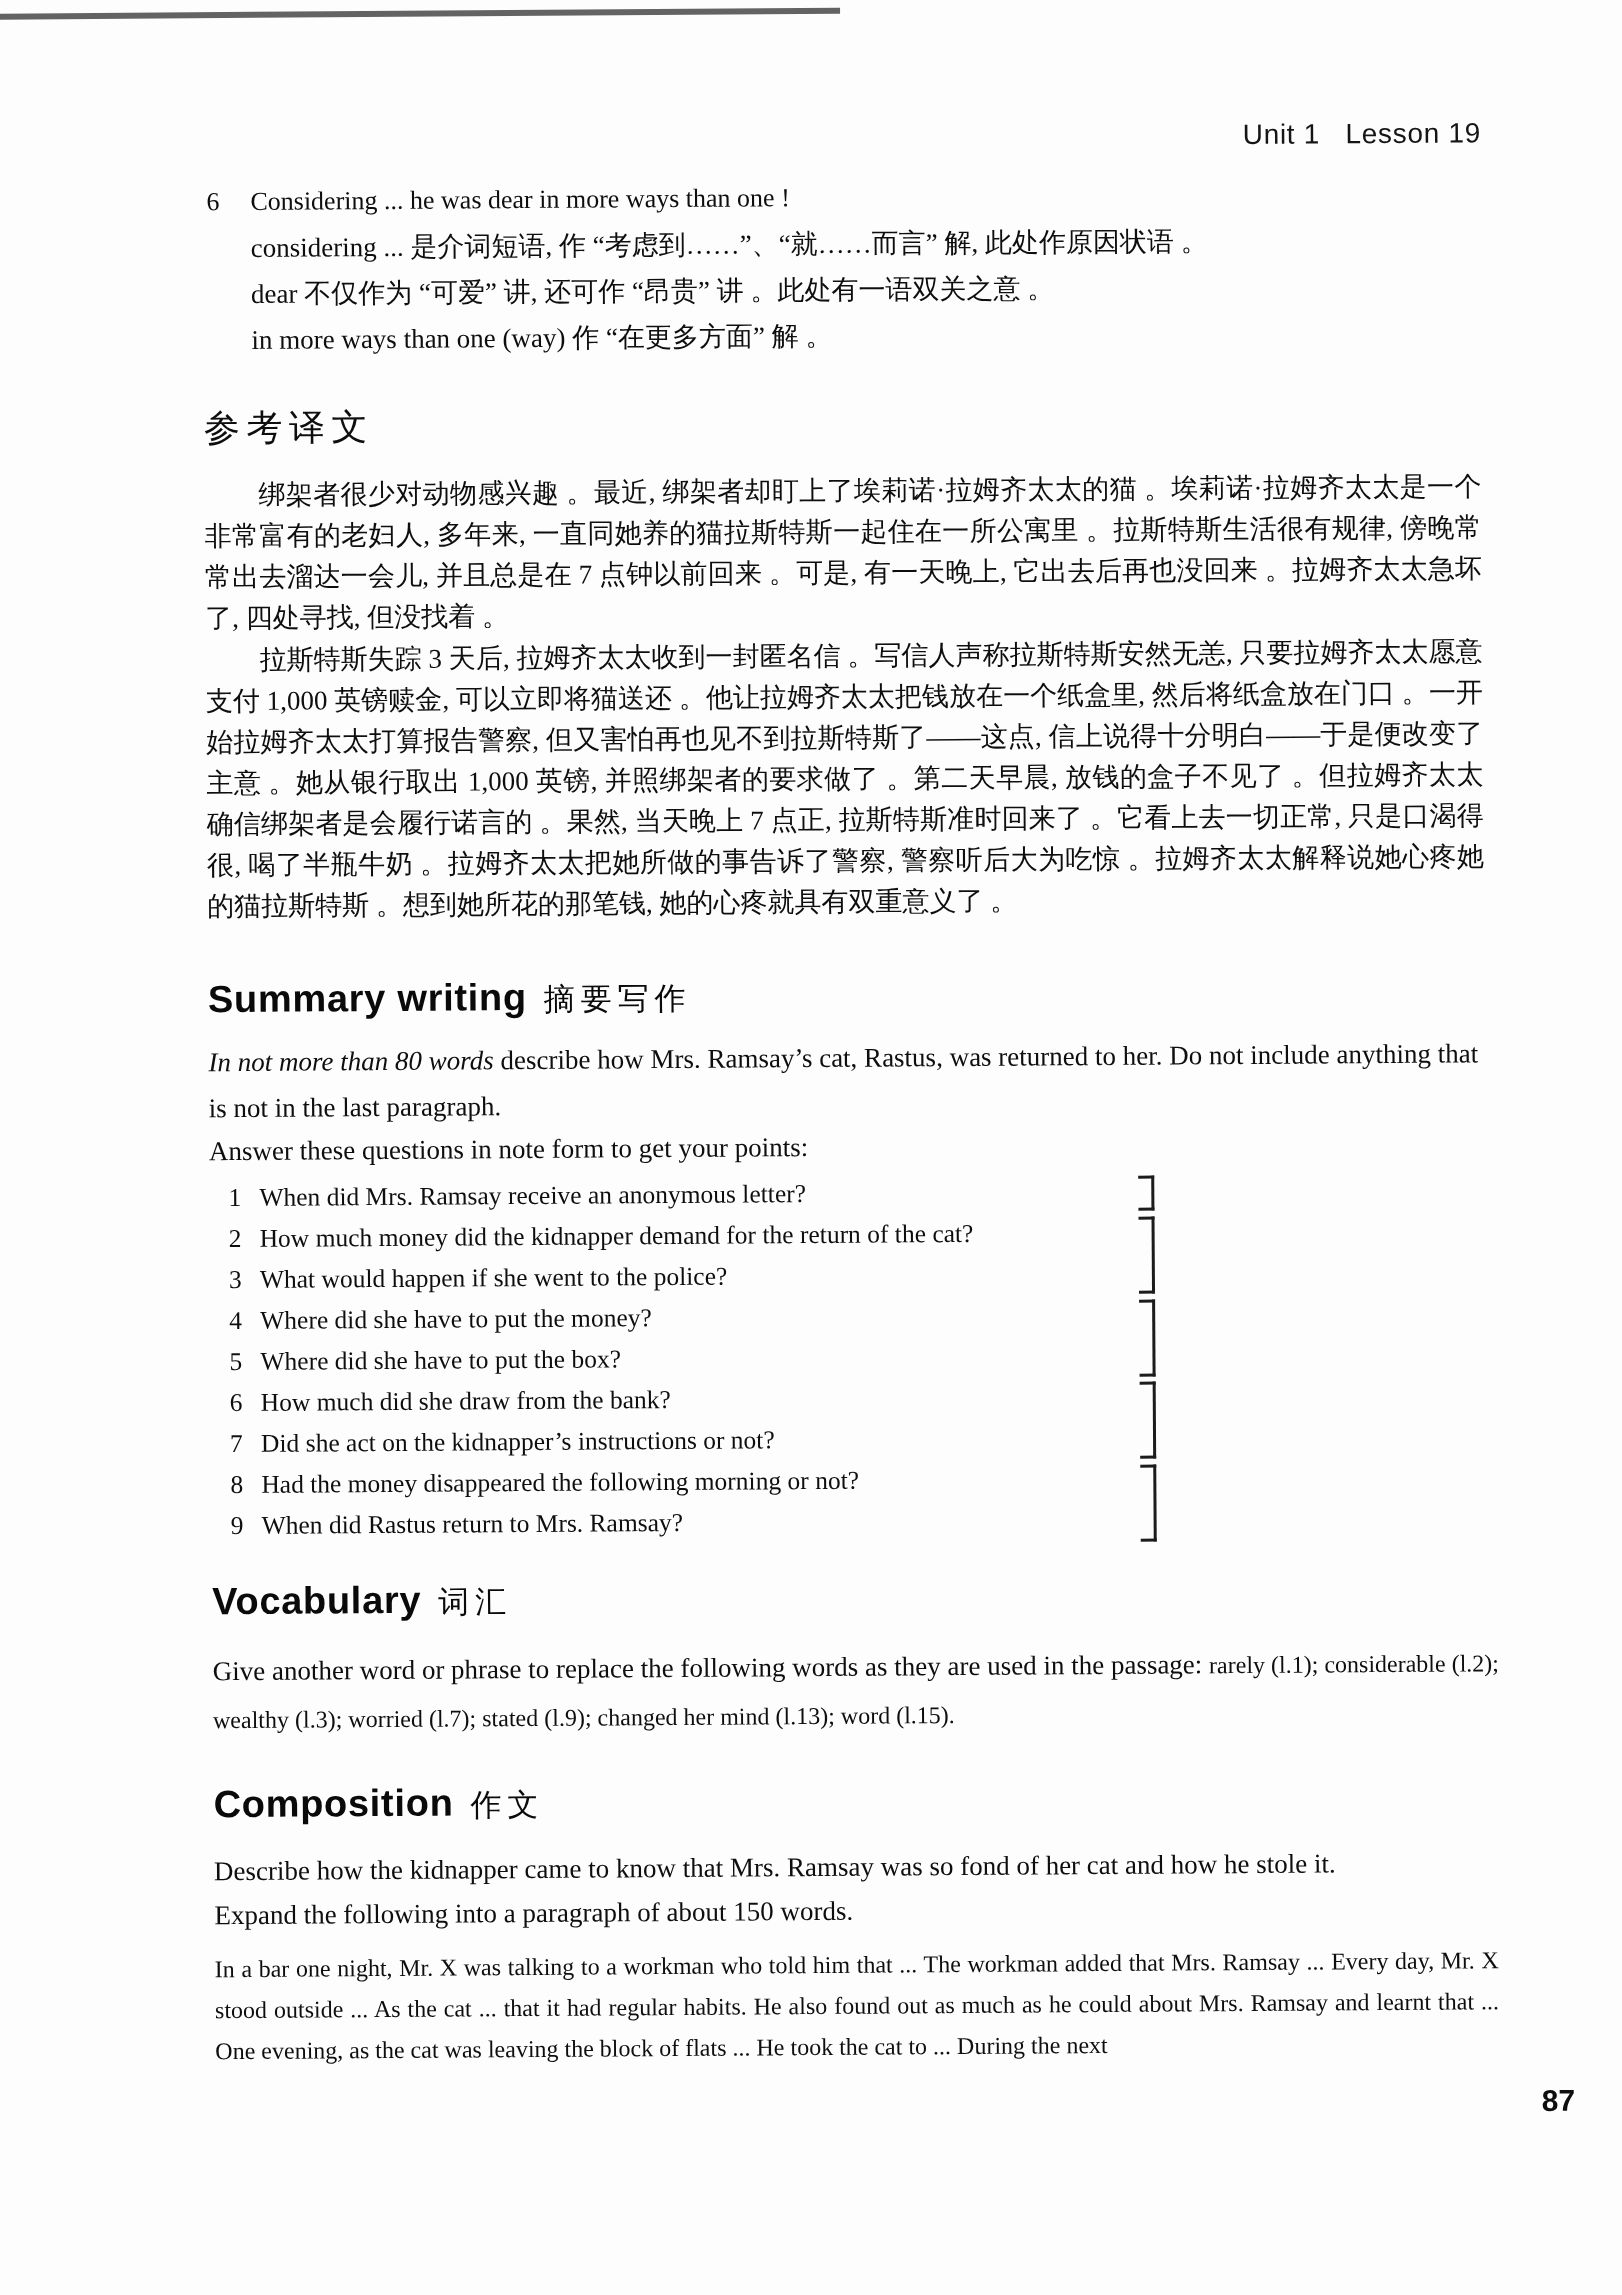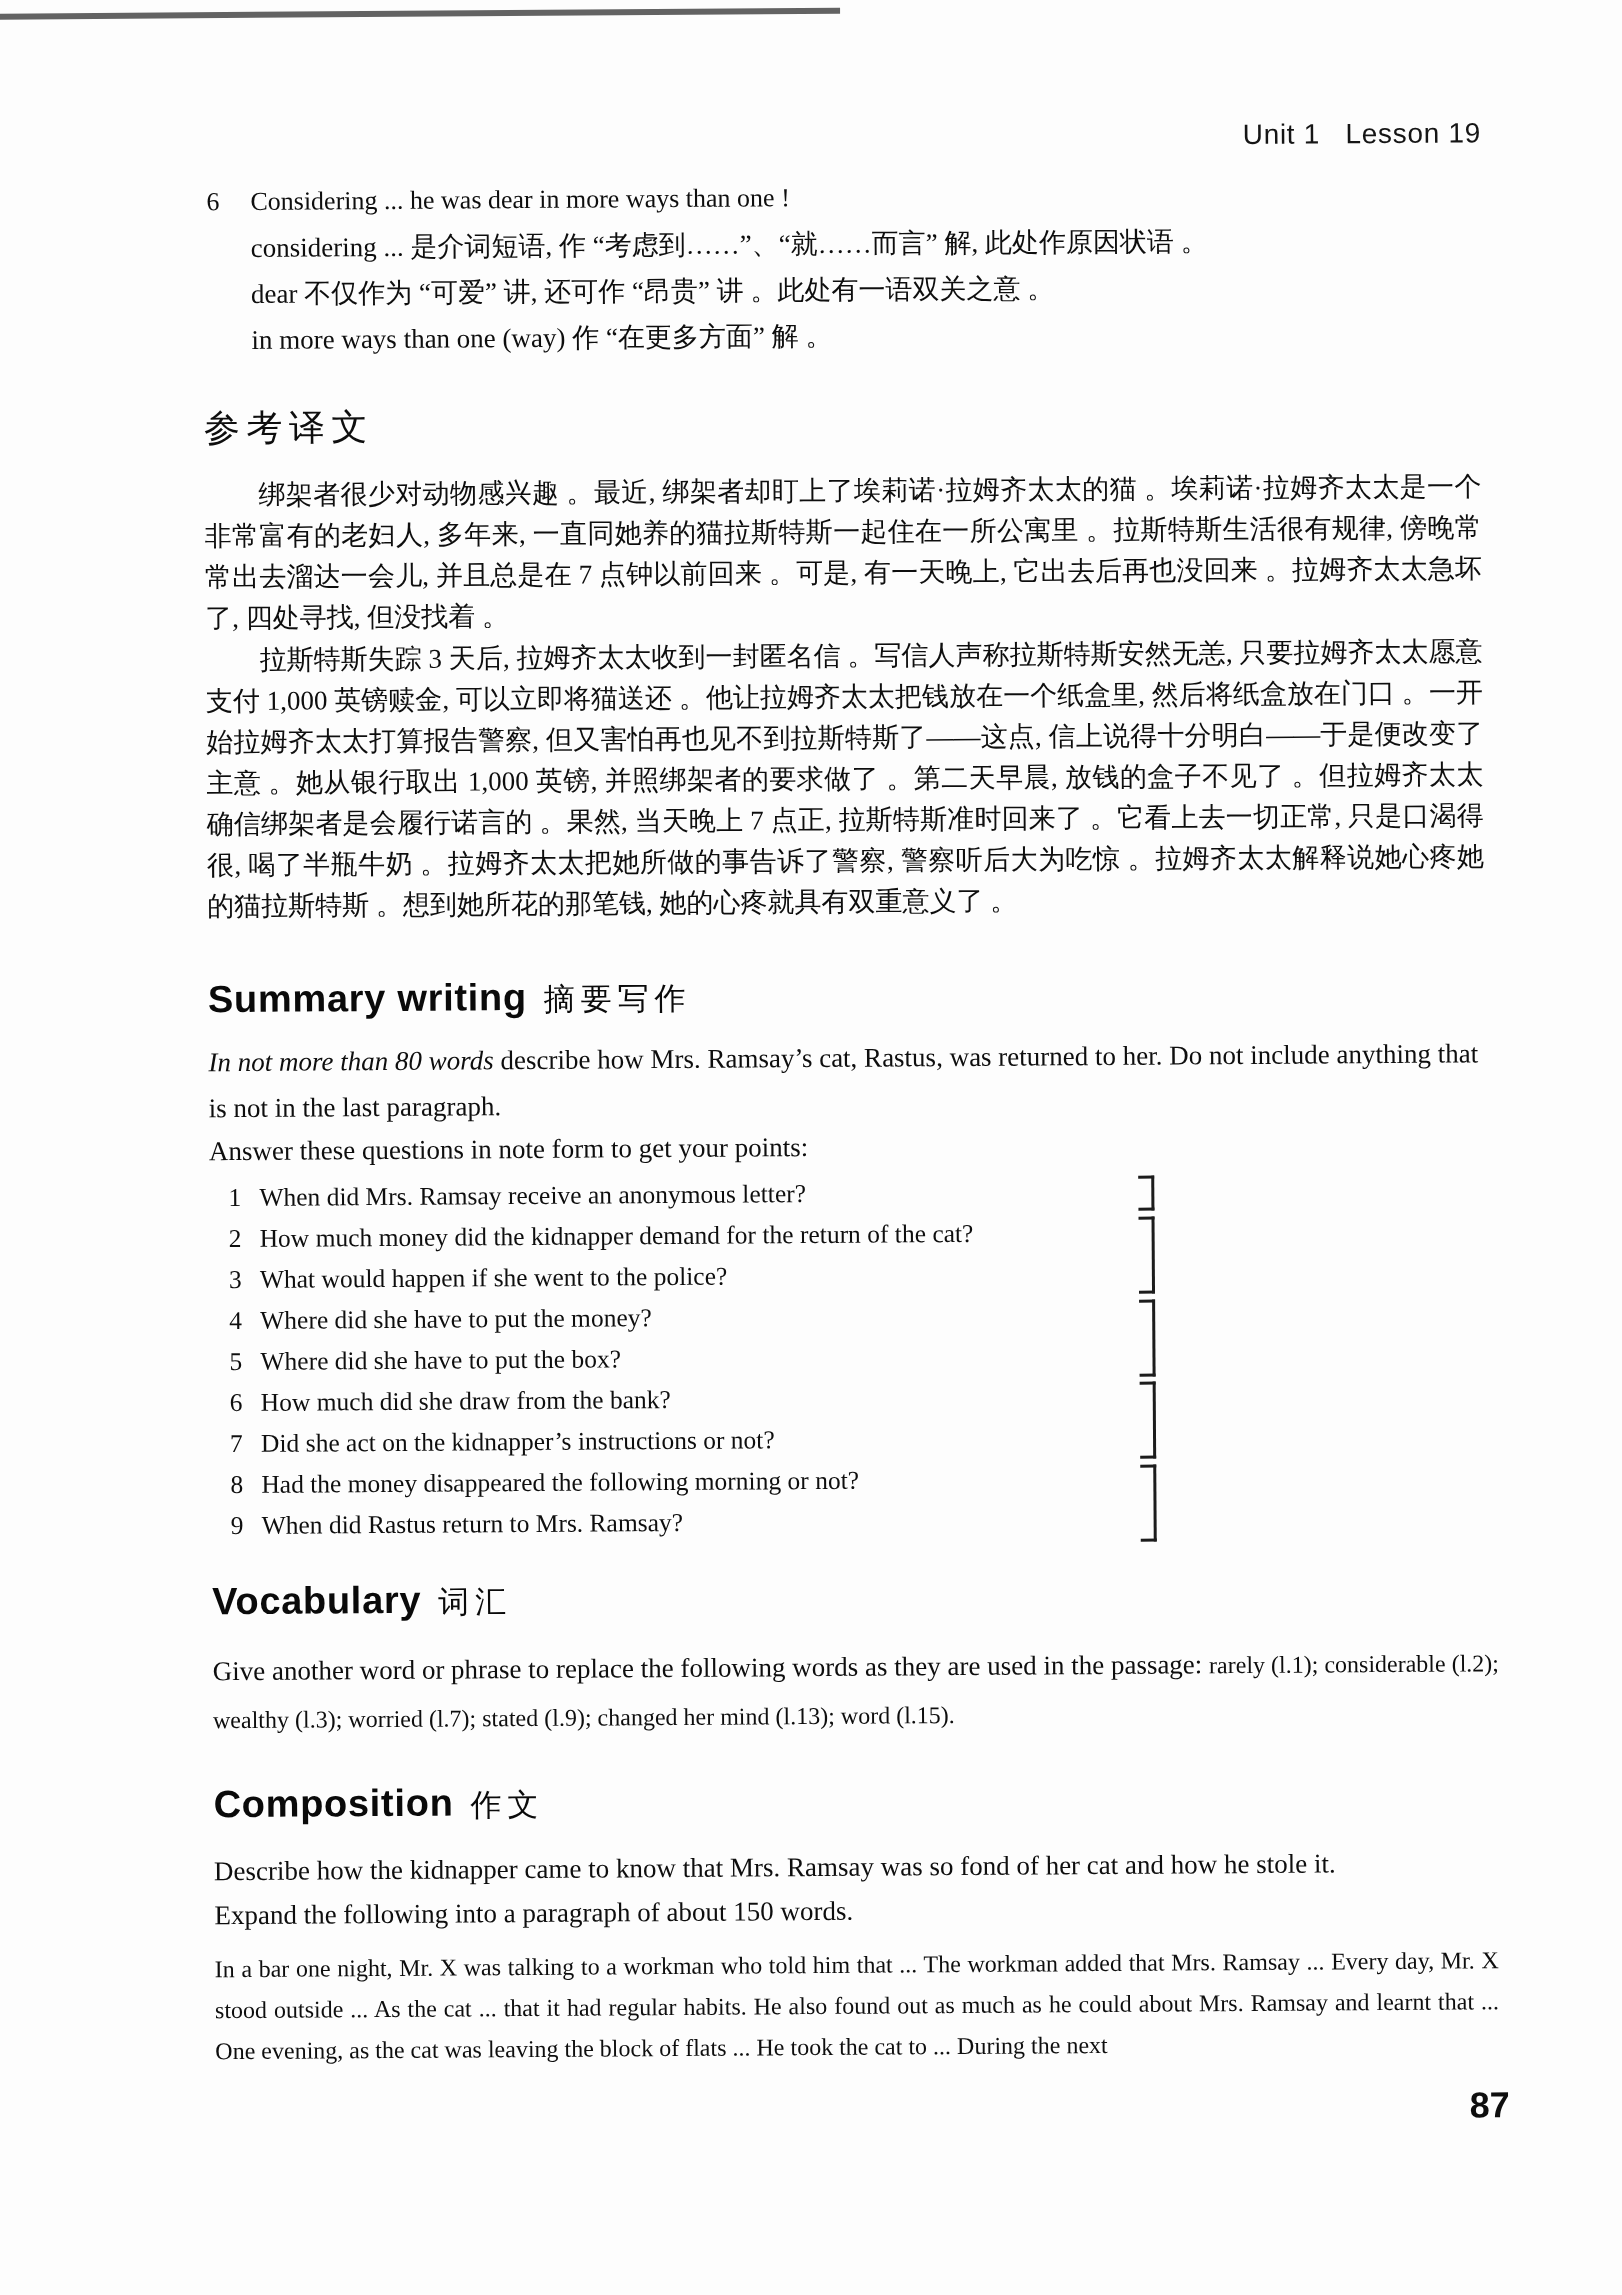--- a/index.html
+++ b/index.html
@@ -95,22 +95,22 @@
   .comp-body{
     position:absolute;left:209px;top:1845px;width:1309px;
     font-size:27px;line-height:44px;
   }
   .comp-prompt{
     position:absolute;left:209px;top:1945px;width:1284px;
     font-size:24px;line-height:41px;text-align:justify;
   }
 
   .page-num{
-    position:absolute;left:1463px;top:2089px;
-    font-family:"Liberation Sans", sans-serif;font-weight:700;font-size:36px;
+    position:absolute;left:1535px;top:2089px;
+    font-family:"Liberation Sans", sans-serif;font-weight:700;font-size:30px;
   }
 </style>
 </head>
 <body>
 
 <div class="page">
   <div class="tilt">
 
     <div class="topbar"></div>
 

